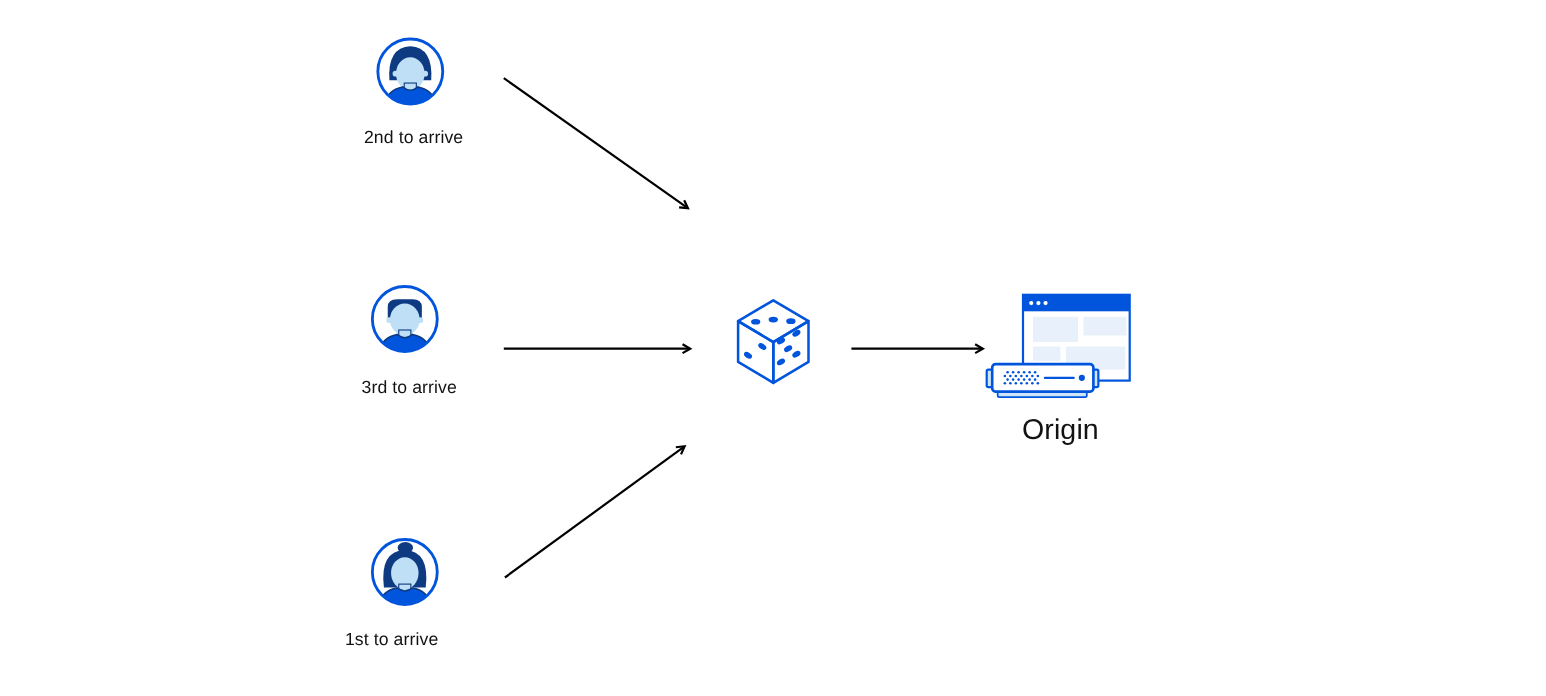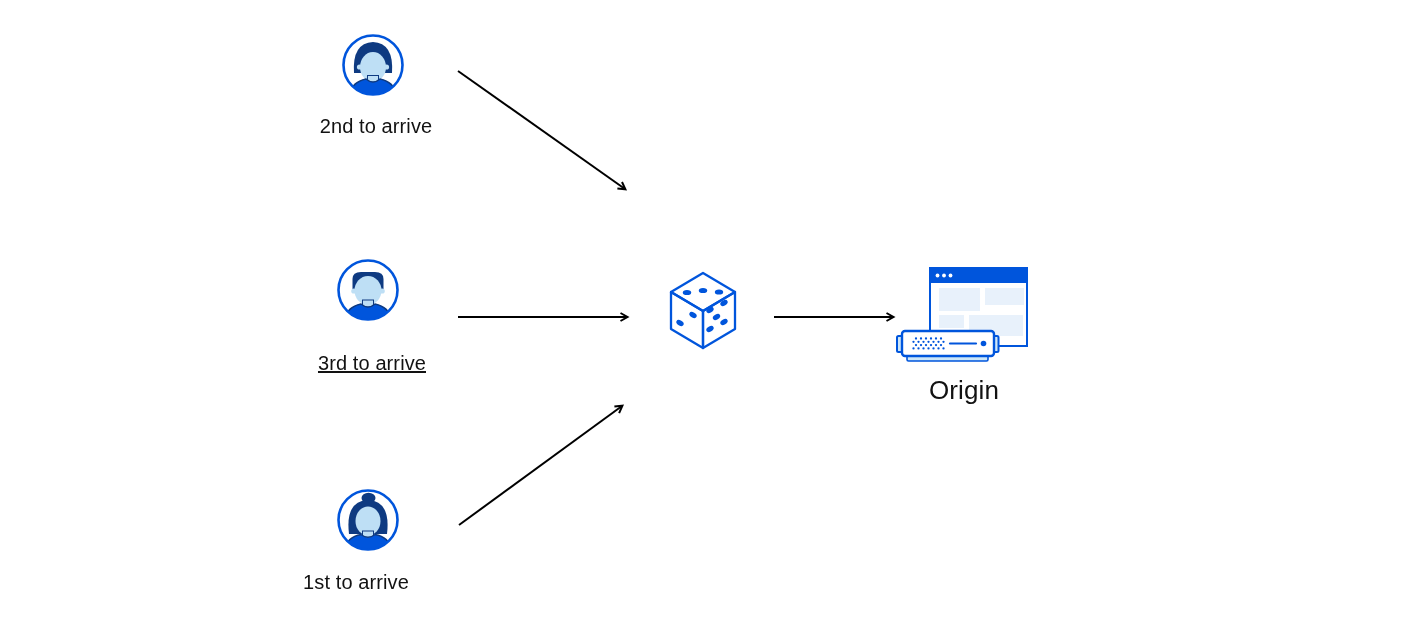--- a/index.html
+++ b/index.html
@@ -11,21 +11,21 @@
     position:relative;
     width:1405px;height:633px;
     overflow:hidden;
     background:var(--canvas-background,#fff);
   }
   .abs{position:absolute;}
   .node-label{
     position:absolute;
     width:140px;
     text-align:center;
-    font-size:20px;
+    font-size:16px;
     line-height:24px;
     color:var(--text-color,#121212);
     letter-spacing:.1px;
   }
   .origin-label{font-size:26px;}
   
   .f-white{fill:#ffffff;}
   .f-blue{fill:var(--primary-blue,#0055DC);}
   .f-navy{fill:var(--dark-navy,#0E3A81);}
   .f-face{fill:var(--face-light-blue,#BEDFF5);}
@@ -86,21 +86,21 @@
         <path d="M16.5 31 L16.5 21 Q16.5 14 25 14 L39 14 Q47.5 14 47.5 21 L47.5 31 Z" class="f-navy"></path>
         <circle cx="17.8" cy="33" r="2.6" class="f-face"></circle>
         <circle cx="46.2" cy="33" r="2.6" class="f-face"></circle>
         <ellipse cx="32" cy="32.5" rx="13.5" ry="14.5" class="f-face"></ellipse>
         <rect x="26.5" y="42" width="11" height="8.5" class="f-face s-navy" style="stroke-width:1;"></rect>
         <path d="M8 64 Q10 49 25 46 Q32 52 39 46 Q54 49 56 64 Z" class="f-blue s-navy" style="stroke-width:1.4;"></path>
       </g>
       <circle cx="32" cy="32" r="29.5" class="no-fill s-blue" style="stroke-width:2.6;"></circle>
     </svg>
   </div>
-  <div class="node-label" style="left:302px;top:351px;text-decoration:underline;">3rd to arrive</div>
+  <div class="node-label" style="left:302px;top:341px;">3rd to arrive</div>
 
   <div class="abs" style="left:336px;top:488px;">
     <svg width="64" height="64" viewBox="0 0 64 64">
       <defs>
           <clipPath id="clipC">
             <circle cx="32" cy="32" r="29.5"></circle>
           </clipPath>
         </defs>
       <circle cx="32" cy="32" r="29.5" class="f-white"></circle>
       <g clip-path="url(#clipC)">

